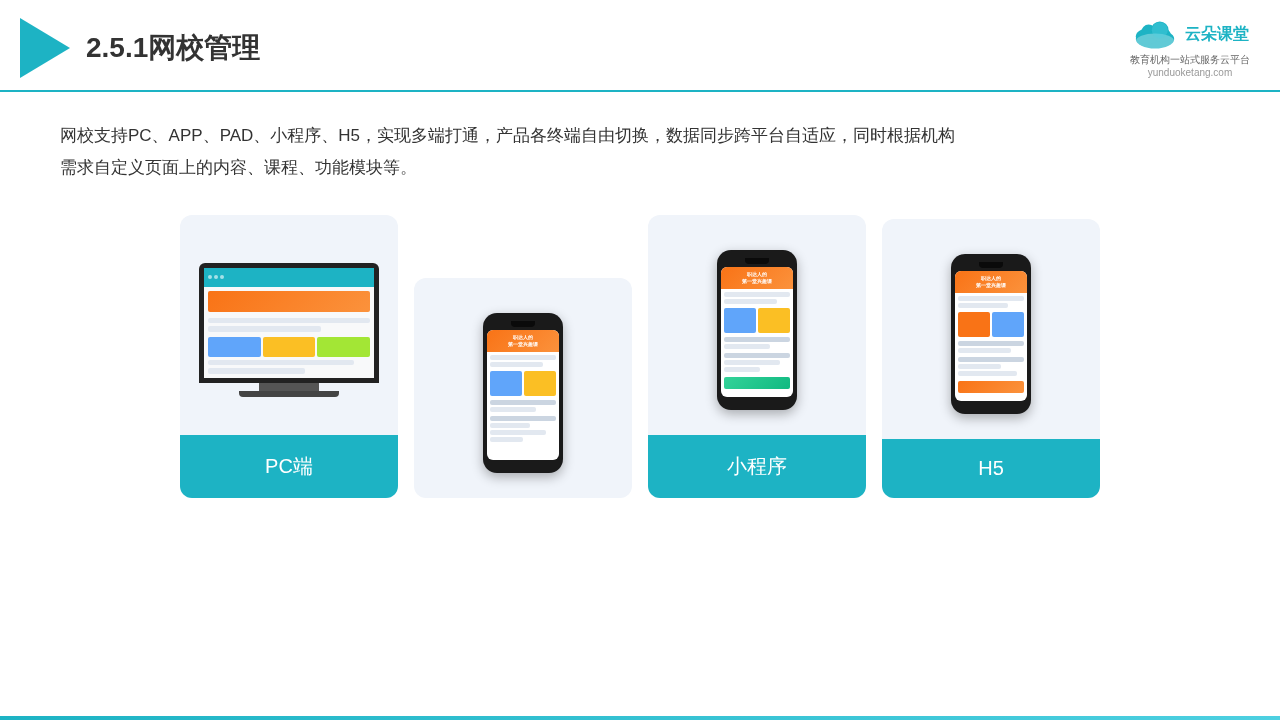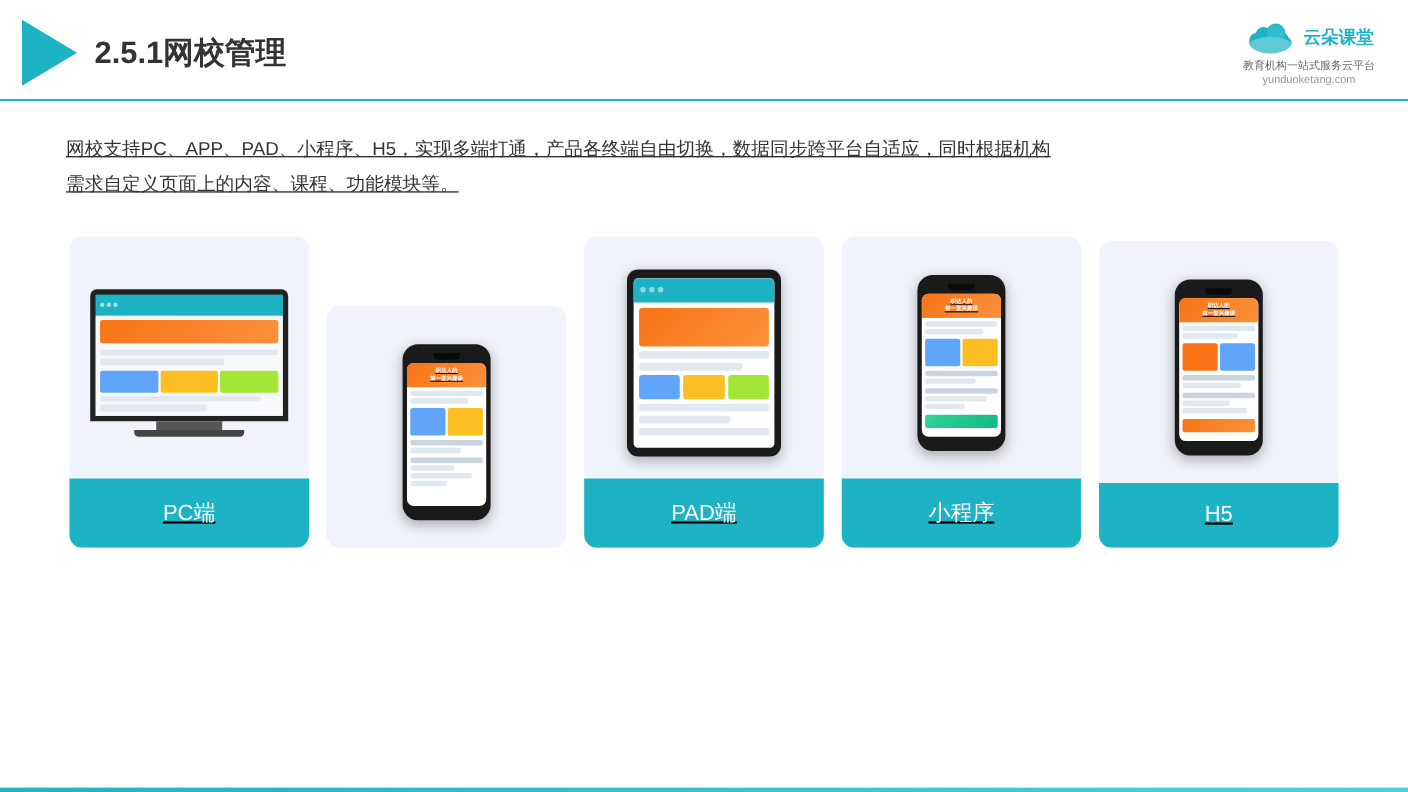--- a/index.html
+++ b/index.html
@@ -64,21 +64,20 @@
       margin-top: 2px;
     }
     .brand-url {
       font-size: 10px;
       color: #999;
     }
 
     
     .main-content {
       padding: 28px 60px 20px 60px;
-      text-decoration: underline;
     }
 
     .description {
       font-size: 17px;
       color: #333;
       line-height: 1.9;
       margin-bottom: 30px;
     }
 
     
@@ -411,47 +410,20 @@
               <div class="phone-screen-row-wide"></div>
               <div class="phone-screen-row" style="width:60%"></div>
               <div class="phone-screen-row" style="width:85%"></div>
               <div class="phone-screen-row" style="width:50%"></div>
             </div>
           </div>
         </div>
       </div>
     </div>
 
-    <div class="device-card">
-      <div class="card-image-area">
-        <div class="tablet-mockup">
-          <div class="tablet-screen">
-            <div class="tablet-screen-header">
-              <div class="tablet-screen-dot"></div>
-              <div class="tablet-screen-dot"></div>
-              <div class="tablet-screen-dot"></div>
-            </div>
-            <div class="tablet-screen-body">
-              <div class="tablet-banner"></div>
-              <div class="tablet-row"></div>
-              <div class="tablet-row" style="width:80%"></div>
-              <div class="tablet-cards">
-                <div class="tablet-card" style="background:#60a5fa"></div>
-                <div class="tablet-card" style="background:#fbbf24"></div>
-                <div class="tablet-card" style="background:#a3e635"></div>
-              </div>
-              <div class="tablet-row"></div>
-              <div class="tablet-row" style="width:70%"></div>
-              <div class="tablet-row"></div>
-            </div>
-          </div>
-        </div>
-      </div>
-      <div class="card-label">PAD端</div>
-    </div>
 
     <div class="device-card">
       <div class="card-image-area">
         <div class="phone-mockup">
           <div class="phone-notch"></div>
           <div class="phone-screen">
             <div class="phone-screen-header">
               <div class="phone-screen-header-text">职达人的<br>第一堂兴趣课</div>
             </div>
             <div class="phone-screen-body">

